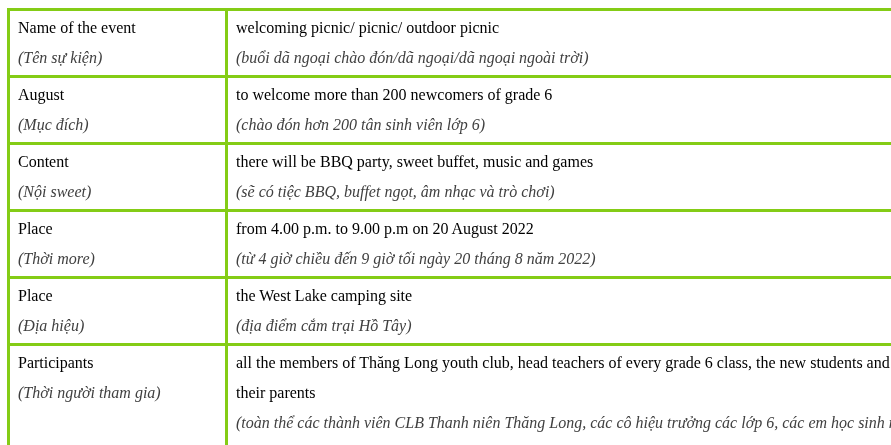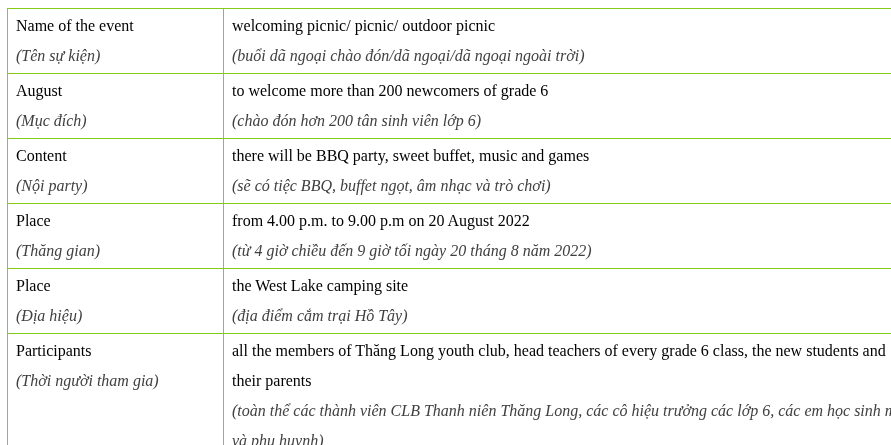--- a/index.html
+++ b/index.html
@@ -18,21 +18,21 @@
   }
   table.event-table {
     border-collapse: collapse;
     width: 877px;
     table-layout: fixed;
     font-family: "Liberation Serif", "DejaVu Serif", serif;
     font-size: 16px;
     color: #000000;
   }
   table.event-table td {
-    border: 1px solid #84cc16;
+    border: 3px solid #84cc16;
     vertical-align: top;
     padding: 2px 8px 2px 8px;
     line-height: 30px;
   }
   td.col-label { width: 199px; }
   td.col-value { width: 678px; }
   tr.row-std td { height: 58px; }
   tr.row-tall td { height: 118px; }
   .cell-text {
     margin: 0;
@@ -71,32 +71,32 @@
       </td>
       <td class="col-value">
         <p class="cell-text en">to welcome more than 200 newcomers of grade 6</p>
         <p class="cell-text vi">(chào đón hơn 200 tân sinh viên lớp 6)</p>
       </td>
     </tr>
 
     <tr class="row-std">
       <td class="col-label">
         <p class="cell-text en">Content</p>
-        <p class="cell-text vi">(Nội party)</p>
+        <p class="cell-text vi">(Nội sweet)</p>
       </td>
       <td class="col-value">
         <p class="cell-text en">there will be BBQ party, sweet buffet, music and games</p>
         <p class="cell-text vi">(sẽ có tiệc BBQ, buffet ngọt, âm nhạc và trò chơi)</p>
       </td>
     </tr>
 
     <tr class="row-std">
       <td class="col-label">
         <p class="cell-text en">Place</p>
-        <p class="cell-text vi">(Thăng gian)</p>
+        <p class="cell-text vi">(Thời more)</p>
       </td>
       <td class="col-value">
         <p class="cell-text en">from 4.00 p.m. to 9.00 p.m on 20 August 2022</p>
         <p class="cell-text vi">(từ 4 giờ chiều đến 9 giờ tối ngày 20 tháng 8 năm 2022)</p>
       </td>
     </tr>
 
     <tr class="row-std">
       <td class="col-label">
         <p class="cell-text en">Place</p>

